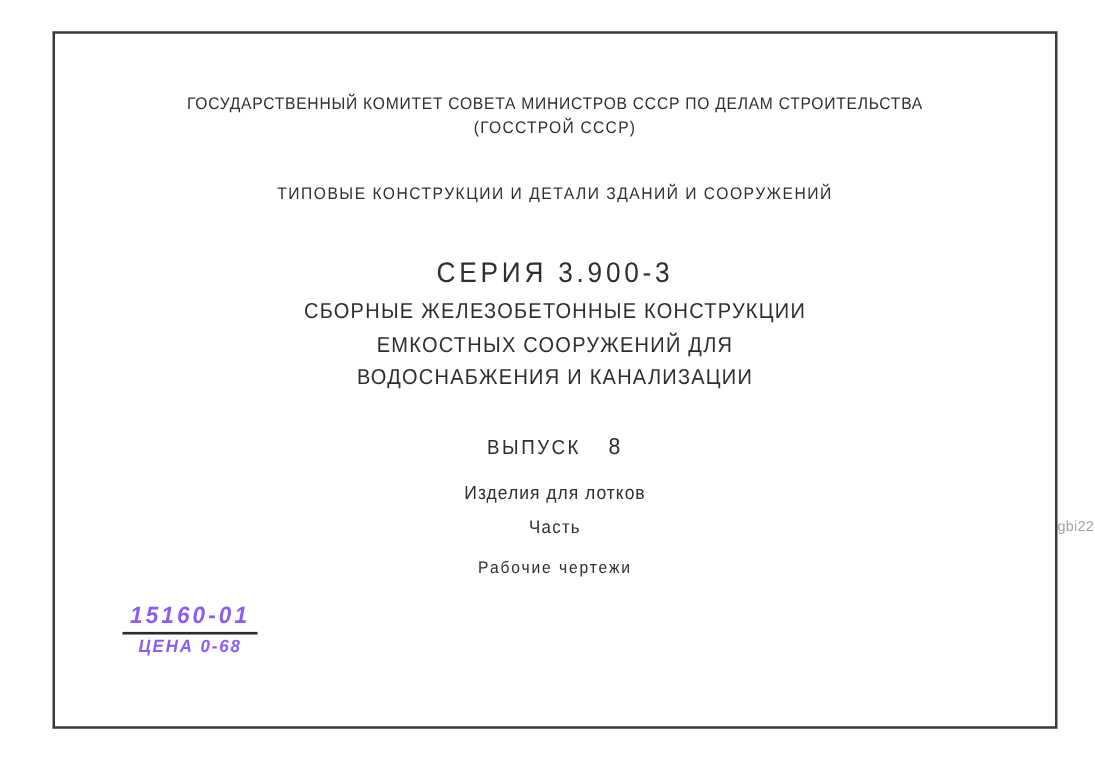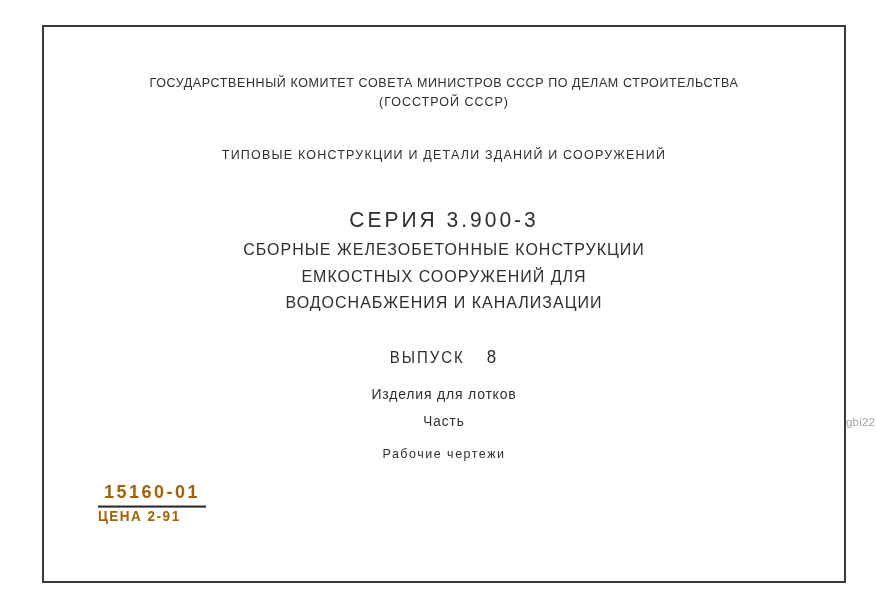--- a/index.html
+++ b/index.html
@@ -44,21 +44,23 @@
   .issue       { top: 348px; font-size: 15px;   letter-spacing: 2px; }
   .issue .num  { display: inline-block; margin-left: 22px; font-size: 17px; }
   .subject     { top: 386px; font-size: 14px;   letter-spacing: 0.8px; }
   .part        { top: 414px; font-size: 13.5px; letter-spacing: 1px; }
   .drawings    { top: 447px; font-size: 12.5px; letter-spacing: 1.5px; }
 
   .stamp {
     position: absolute;
     left: 98px;
     top: 482px;
-    color: #a16207;
+    text-align: center;
+    color: #8b5cf6;
+    font-style: italic;
   }
   .docnum {
     display: inline-block;
     font-size: 18px;
     font-weight: bold;
     letter-spacing: 2.5px;
     padding: 0 6px 2px 6px;
     border-bottom: 2px solid #2b2b2b;
     transform: scaleY(1.05);
   }
@@ -105,18 +107,18 @@
   </div>
 
   <div class="line subject">Изделия для лотков</div>
 
   <div class="line part">Часть</div>
 
   <div class="line drawings">Рабочие чертежи</div>
 
   <div class="stamp">
     <div class="docnum">15160-01</div>
-    <div class="price">ЦЕНА 2-91</div>
+    <div class="price">ЦЕНА 0-68</div>
   </div>
 
   <div class="watermark">gbi22.ru</div>
 
 </div>
 
 </body></html>

